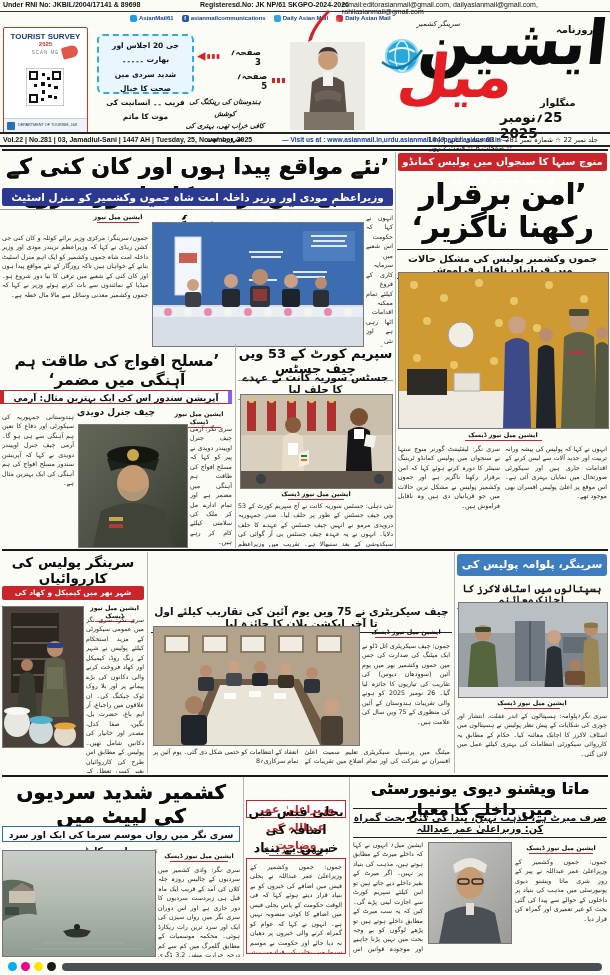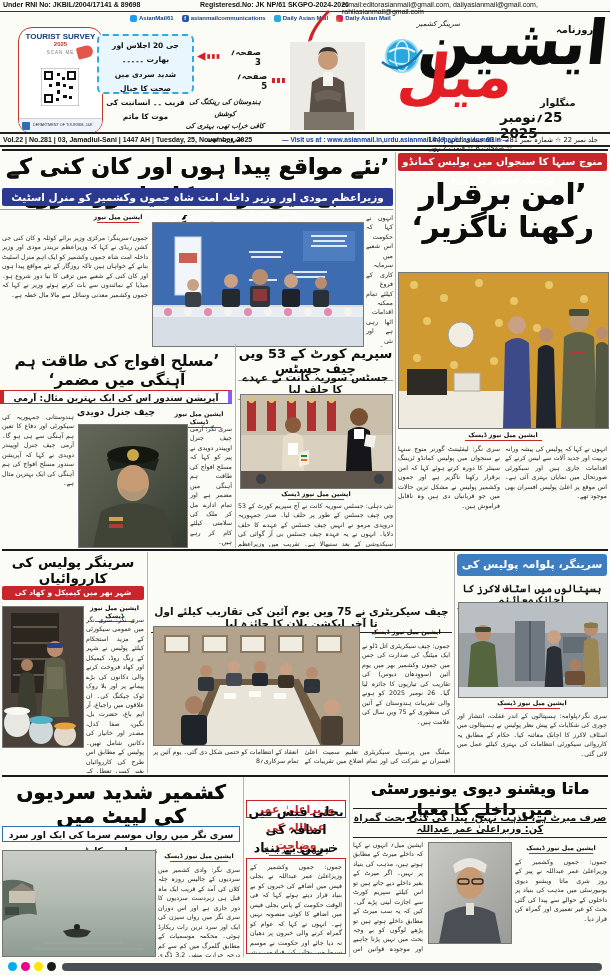--- a/index.html
+++ b/index.html
@@ -49,21 +49,21 @@
     <span style="display:flex;gap:2px;align-items:center;">
       <span style="width:7px;height:7px;background:#29a9e1;border-radius:2px;display:inline-block;"></span>
       <span>Daily Asian Mail</span>
       </span>
     <span style="display:flex;gap:2px;align-items:center;">
       <span style="width:7px;height:7px;background:linear-gradient(45deg,#f09433,#dc2743,#bc1888);border-radius:2px;display:inline-block;"></span>
       <span>Daily Asian Mail</span>
       </span>
   </div>
 
-  <div class="abs" style="left:3px;top:27px;width:83px;height:105px;border:1.5px solid #c0392b;background:#fff;border-radius:14px;overflow:hidden;margin-left:15px;">
+  <div class="abs" style="left:3px;top:27px;width:83px;height:105px;border:1.5px solid #c0392b;background:#fff;border-radius:2px;overflow:hidden;">
     <div class="c" style="font-size:8px;font-weight:bold;color:#1a3b73;margin-top:4px;">TOURIST SURVEY</div>
     <div class="c" style="font-size:6px;font-weight:bold;color:#c0392b;">2025</div>
     <div style="position:absolute;left:58px;top:18px;width:16px;height:12px;background:#e2574c;border-radius:2px 6px 6px 2px;transform:rotate(-15deg);"></div>
     <div class="c" style="font-size:4.5px;letter-spacing:1px;color:#777;margin-top:3px;">SCAN ME</div>
     <svg style="position:absolute;left:22px;top:40px;" width="38" height="38" viewBox="0 0 38 38">
       <rect width="38" height="38" fill="#fff" stroke="#999" stroke-width="1"></rect>
       <rect x="3" y="3" width="9" height="9" fill="#111"></rect>
         <rect x="5" y="5" width="5" height="5" fill="#fff"></rect>
       <rect x="26" y="3" width="9" height="9" fill="#111"></rect>
         <rect x="28" y="5" width="5" height="5" fill="#fff"></rect>
@@ -154,20 +154,21 @@
     <span class="abs b" style="left:3px;top:2px;font-size:7px;">Vol.22 | No.281 | 03, Jamadiul-Sani | 1447 AH | Tuesday, 25, November, 2025</span>
     <span class="abs b" style="left:282px;top:2px;font-size:6.6px;color:#1440a0;">— Visit us at : www.asianmail.in,urdu.asianmail.in,epaper.asianmail.in —</span>
     <span class="abs ur" style="left:428px;top:2px;width:178px;font-size:6.8px;text-align:left;">جلد نمبر 22 ☆ شمارہ نمبر 281 ☆ 03 جمادی الثانی 1447 ☆ صفحات 8 ☆ قیمت 2 روپے</span>
   </div>
   <div class="hrule" style="top:149px;height:1.5px;"></div>
 
   <div class="vsep" style="left:395px;top:152px;height:396px;"></div>
 
   <div class="abs redbar ur b c" style="left:398px;top:153px;width:209px;height:18px;font-size:10px;line-height:18px;box-sizing:border-box;">منوج سنہا کا سنجواں میں پولیس کمانڈو ٹریننگ سینٹر کا دورہ</div>
   <div class="abs ur headline c" style="left:397px;top:178px;width:211px;font-size:29px;line-height:1.15;text-shadow:0.4px 0 #000;">’امن برقرار رکھنا ناگزیر‘</div>
+  <div class="abs ur b c subrule" style="left:397px;top:249px;width:211px;font-size:9.8px;padding:3px 0;box-sizing:border-box;">جموں وکشمیر پولیس کی مشکل حالات میں قربانیاں ناقابل فراموش</div>
   <svg class="photo" style="left:398px;top:272px;" width="209" height="155" viewBox="0 0 209 155">
     <rect width="209" height="155" fill="#d09a33"></rect>
     <g fill="#e8c76a">
         <circle cx="15" cy="12" r="4"></circle>
         <circle cx="45" cy="25" r="4"></circle>
         <circle cx="80" cy="10" r="4"></circle>
         <circle cx="115" cy="28" r="4"></circle>
         <circle cx="150" cy="12" r="4"></circle>
         <circle cx="185" cy="26" r="4"></circle>
         <circle cx="28" cy="48" r="4"></circle>

